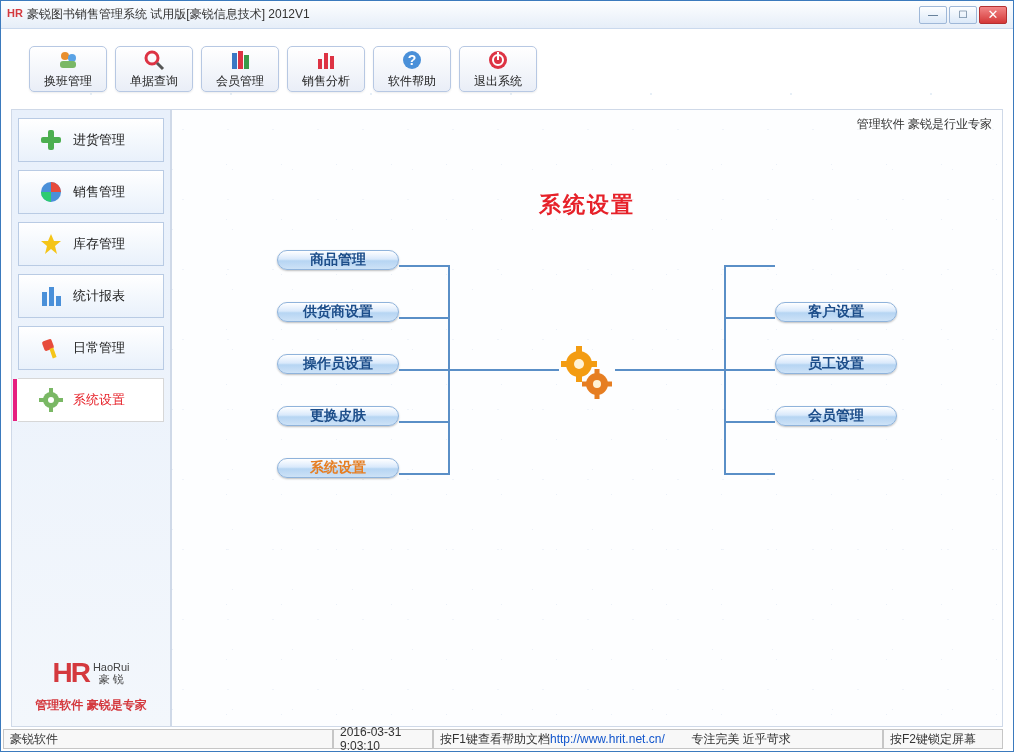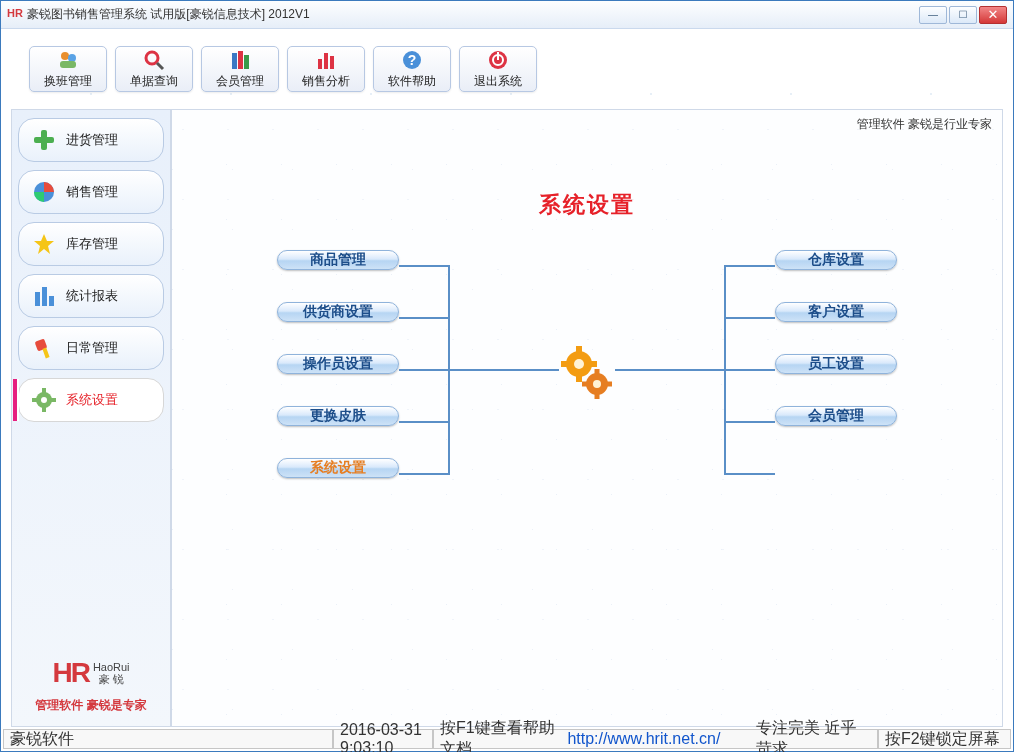--- a/index.html
+++ b/index.html
@@ -18,21 +18,21 @@
 .toolbar::before { content: ""; position: absolute; inset: 0; background:
   radial-gradient(#d8e5f3 1px, transparent 1.5px) 20px 20px / 140px 90px,
   radial-gradient(#d8e5f3 1px, transparent 1.5px) 90px 50px / 160px 110px; opacity: 0.6; }
 .tbtn { position: relative; width: 78px; height: 46px; border: 1px solid #b7c8e3; border-radius: 5px; background: linear-gradient(#ffffff, #e9eef7); display: flex; flex-direction: column; align-items: center; justify-content: center; cursor: pointer; box-shadow: 0 1px 0 #fff inset, 0 1px 2px rgba(0,0,0,0.08); }
 .tbtn .ticn { width: 22px; height: 22px; margin-bottom: 2px; display: flex; align-items: center; justify-content: center; }
 .tbtn .tlbl { font-size: 12px; color: #222; font-family: Liberation Mono, monospace; }
 
 .body { position: absolute; top: 108px; left: 10px; right: 10px; bottom: 24px; display: flex; }
 
 .sidebar { width: 160px; background: linear-gradient(#e8f0fb, #f3f7fc); border: 1px solid #cfd9e8; display: flex; flex-direction: column; gap: 8px; padding: 8px 6px; position: relative; }
-.sitem { height: 44px; background: linear-gradient(#ffffff, #e9f1fb); border: 1px solid #b9cbe4; border-radius: 16px; display: flex; align-items: center; padding: 0 13px; gap: 10px; cursor: pointer; font-size: 13px; color: #222; }
+.sitem { height: 44px; background: linear-gradient(#ffffff, #e9f1fb); border: 1px solid #b9cbe4; border-radius: 0; display: flex; align-items: center; padding: 0 20px; gap: 10px; cursor: pointer; font-size: 13px; color: #222; }
 .sitem .sicn { width: 24px; height: 24px; display: flex; align-items: center; justify-content: center; }
 .sitem.active { background: #fff; border-color: #d7d7d7; color: #e62129; position: relative; }
 .sitem.active::before { content: ""; position: absolute; left: -6px; top: 0; bottom: 0; width: 4px; background: #e61f7f; }
 .sitem.active::after { content: ""; position: absolute; left: -2px; top: 0; bottom: 0; width: 2px; background: #fff; }
 
 .logo-area { margin-top: auto; text-align: center; padding: 4px 2px; }
 .logo { display: flex; align-items: center; justify-content: center; gap: 4px; }
 .logo .hr { font-size: 28px; font-weight: 900; color: #d4393e; letter-spacing: -2px; }
 .logo .sub { font-size: 11px; color: #444; line-height: 1.1; text-align: center; }
 .logo-txt { font-size: 12px; color: #d4393e; margin-top: 8px; font-weight: bold; }
@@ -51,26 +51,26 @@
 .gear { position: absolute; left: 50%; top: 96px; transform: translateX(-50%); width: 56px; height: 56px; }
 
 .pill { position: absolute; width: 122px; height: 20px; border-radius: 16px; background: linear-gradient(#ffffff, #d9e9fb 45%, #b6d5f3 55%, #cde2f7); border: 1px solid #8fb3db; box-shadow: 0 1px 2px rgba(0,0,0,0.25); display: flex; align-items: center; justify-content: center; font-size: 14px; color: #1d4e8a; font-weight: bold; cursor: pointer; }
 .pill.L { left: 0; }
 .pill.R { right: 0; }
 .r0 { top: 0; } .r1 { top: 52px; } .r2 { top: 104px; } .r3 { top: 156px; } .r4 { top: 208px; }
 .pill.r4.L { color: #e67e22; } .pill.r4.R { color: #e67e22; }
 
 svg.lines { position: absolute; left: 122px; right: 122px; top: 0; height: 240px; width: 376px; }
 
-.statusbar { position: absolute; left: 2px; right: 2px; bottom: 2px; height: 20px; display: flex; font-size: 16px; color: #333; }
+.statusbar { position: absolute; left: 2px; right: 10px; bottom: 2px; height: 20px; display: flex; font-size: 12px; color: #333; }
 .statusbar .cell { border: 1px solid #c6c6c6; background: #f8f8f8; padding: 2px 6px; display: flex; align-items: center; }
 .statusbar .c1 { width: 330px; }
 .statusbar .c2 { width: 100px; }
 .statusbar .c3 { flex: 1; }
-.statusbar .c4 { width: 133px; }
+.statusbar .c4 { width: 120px; }
 .statusbar a { color: #1155cc; text-decoration: none; }
 </style>
 </head>
 <body>
 
 <div class="window">
 
   <div class="titlebar">
     <span class="ticon">HR</span>
     <span class="title">豪锐图书销售管理系统 试用版[豪锐信息技术] 2012V1</span>
@@ -262,21 +262,20 @@
                     <rect x="9" y="-2.5" width="6" height="5"></rect>
                   </g>
                 </g>
             </svg>
           </div>
           <div class="pill L r0">商品管理</div>
           <div class="pill L r1">供货商设置</div>
           <div class="pill L r2">操作员设置</div>
           <div class="pill L r3">更换皮肤</div>
           <div class="pill L r4">系统设置</div>
-          <div class="pill R r0">仓库设置</div>
           <div class="pill R r1">客户设置</div>
           <div class="pill R r2">员工设置</div>
           <div class="pill R r3">会员管理</div>
         </div>
       </div>
     </div>
   </div>
 
   <div class="statusbar">
     <div class="cell c1">豪锐软件</div>

